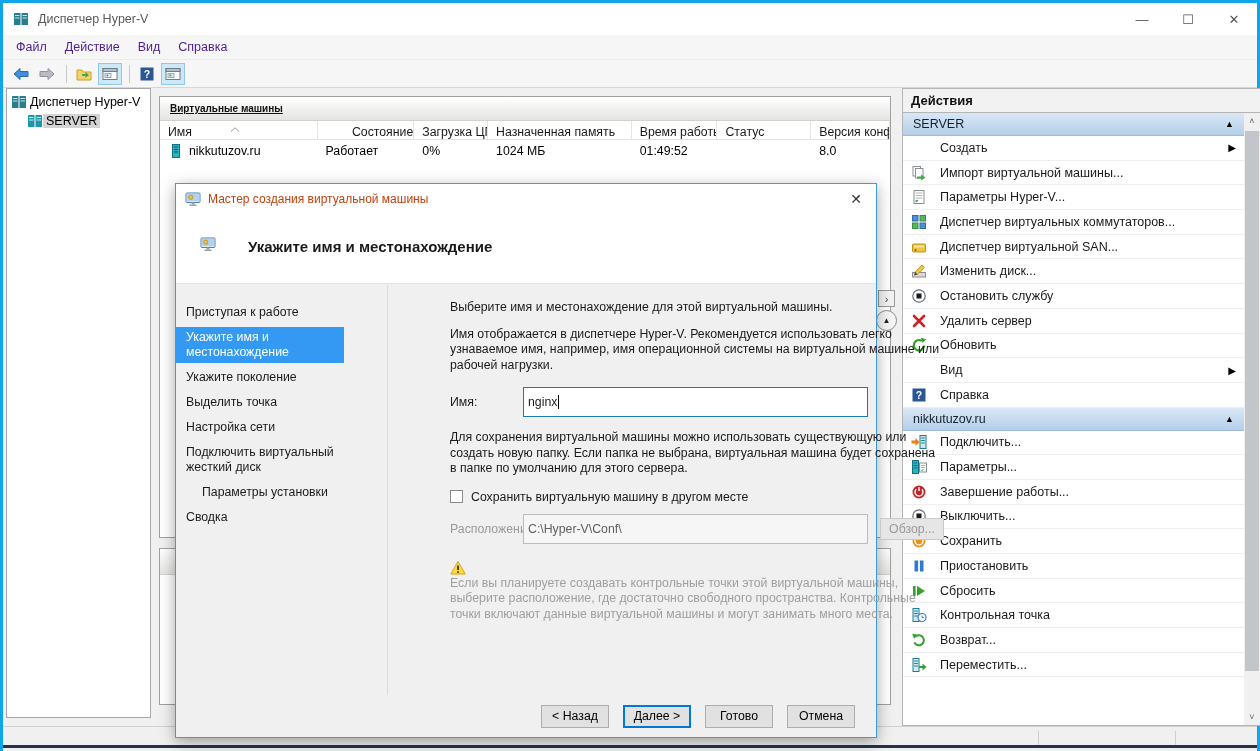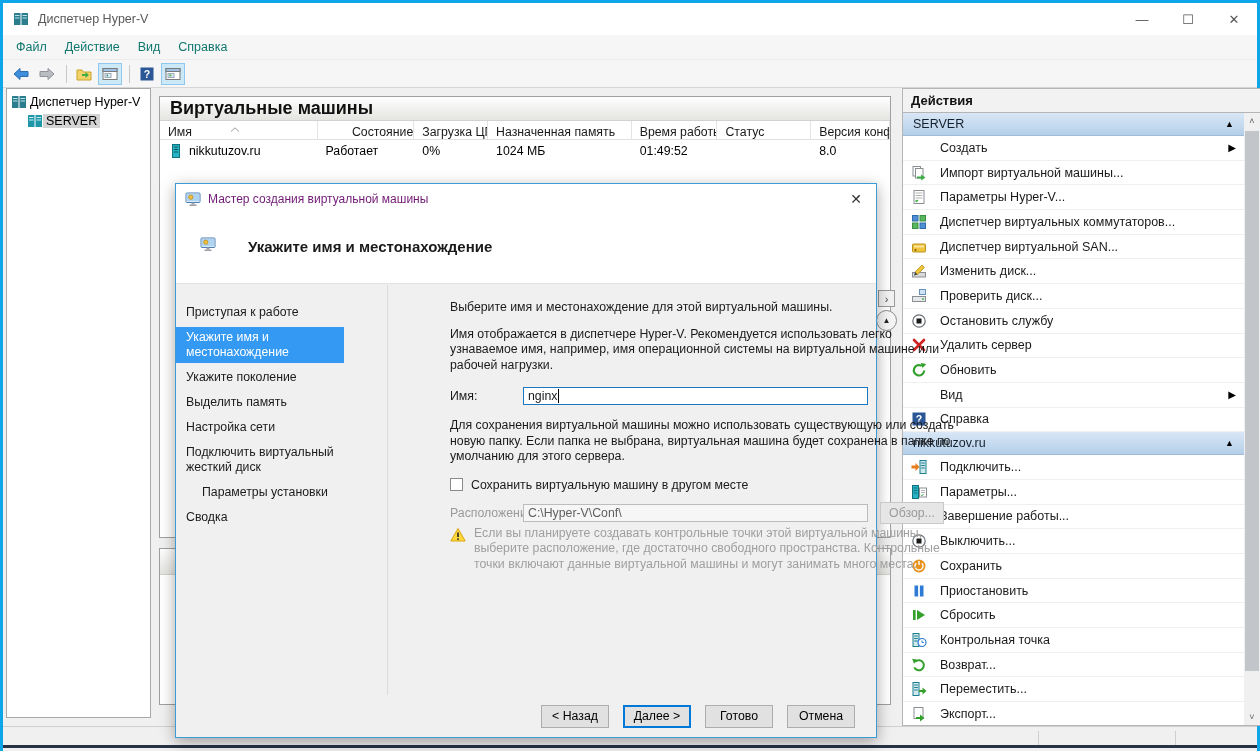--- a/index.html
+++ b/index.html
@@ -11,40 +11,40 @@
   #titlebar { position:absolute; left:0; top:0; right:0; height:32px; background:#ffffff;
     display:flex; align-items:center; }
   #titlebar .appicon { margin-left:10px; width:17px; height:17px; }
   #titlebar .title { margin-left:8px; font-size:12.5px; color:#5a5a5a; }
   #win-controls { position:absolute; right:0; top:0; height:32px; display:flex; }
   .winbtn { width:46px; height:32px; display:flex; align-items:center; justify-content:center;
     color:#555; font-size:13px; }
   
   #menubar { position:absolute; left:0; top:32px; right:0; height:25px; background:#f6f6f6;
     display:flex; align-items:center; padding-left:4px; border-bottom:1px solid #ececec;}
-  .menu-item { padding:3px 9px; font-size:12.5px; color:#0f766e; }
+  .menu-item { padding:3px 9px; font-size:12.5px; color:#4c1d95; }
   
   #toolbar { position:absolute; left:0; top:57px; right:0; height:28px; background:#f6f6f6;
     border-bottom:1px solid #d7d7d7; display:flex; align-items:center; padding-left:6px; }
   .tool-btn { width:24px; height:22px; display:flex; align-items:center; justify-content:center;
     margin-right:2px; border:1px solid transparent; }
   .tool-btn.toggled { background:#cde8f6; border:1px solid #90c8f0; }
   .tool-sep { width:1px; height:18px; background:#c9c9c9; margin:0 5px; }
   
   #tree-panel { position:absolute; left:3px; top:85px; width:145px; height:630px;
     background:#ffffff; border:1px solid #a8a8a8; font-size:12.5px; }
   .tree-row { display:flex; align-items:center; height:19px; white-space:nowrap; }
   .tree-row .lbl { padding:0 3px; }
   .tree-row.selected .lbl { background:#d4d4d4; }
   .ic { display:inline-flex; width:16px; height:16px; flex:none; }
   #vm-panel { position:absolute; left:156px; top:93px; width:732px; height:442px;
     background:#fff; border:1px solid #a0a0a0; }
   .panel-title-bar { height:24px; background:linear-gradient(#ffffff,#e4e4e1);
     border-bottom:1px solid #d2d2cf; display:flex; align-items:center; }
-  .panel-title-bar .t { font-weight:bold; font-size:18px; color:#111; padding-left:10px; }
+  .panel-title-bar .t { font-weight:bold; font-size:10px; color:#111; padding-left:10px;text-decoration:underline; }
   #vm-cols { display:flex; height:19px; border-bottom:1px solid #e0e0e0; background:#fff; }
   .col-h { position:relative; font-size:12.3px; color:#1a1a1a; padding:4px 0 0 8px;
     border-right:1px solid #e4e4e4; overflow:hidden; white-space:nowrap; }
   .sort-chev { position:absolute; left:70px; top:0px; }
   #vm-rows .vm-row { display:flex; height:22px; align-items:center; font-size:12.3px; }
   .cell { padding-left:8px; overflow:hidden; white-space:nowrap; display:flex; align-items:center; }
   #checkpoint-panel { position:absolute; left:156px; top:545px; width:732px; height:157px;
     background:#fff; border:1px solid #a0a0a0; }
   #checkpoint-panel .panel-title-bar { height:26px; }
   #chevron-btn { position:absolute; left:875px; top:287px; width:17px; height:17px;
@@ -78,51 +78,51 @@
   
   #statusbar { position:absolute; left:0; top:723px; right:0; height:25px; background:#f0f0f0;
     border-top:1px solid #d0d0d0; }
   .status-div { position:absolute; top:4px; width:1px; height:17px; background:#cfcfcf; }
   #bottom-edge { position:absolute; left:0; bottom:0; right:0; height:3px; background:#273246; }
   
   #wizard { position:absolute; left:172px; top:180px; width:702px; height:555px;
     background:#f0f0f0; border:1px solid #3e9bd5; box-shadow:0 4px 14px rgba(0,0,0,.35); }
   #w-titlebar { height:30px; background:#fff; display:flex; align-items:center; }
   #w-titlebar .ic { margin-left:9px; }
-  #w-titlebar .wt { margin-left:7px; font-size:12px; color:#701a75; }
+  #w-titlebar .wt { margin-left:7px; font-size:12px; color:#c2410c; }
   #w-close { position:absolute; right:0; top:0; width:40px; height:30px; display:flex;
     align-items:center; justify-content:center; color:#333; font-size:14px; }
   #w-header { height:70px; background:#fff; border-bottom:1px solid #e2e2e2; position:relative; }
   #w-header .ic { position:absolute; left:24px; top:22px; width:26px; height:26px; }
   #w-header h1 { position:absolute; left:72px; top:24px; margin:0; font-size:15px; color:#1a1a1a; }
   #w-body { position:absolute; left:0; top:101px; right:0; bottom:42px; display:flex;gap:43px; }
   #w-steps { width:168px; flex:none; padding-top:17px; }
   .step { font-size:12.3px; color:#1b1b1b; padding:3px 6px 3px 10px; margin-bottom:4px;
     line-height:15px; }
   .step.active { background:#3399f3; color:#fff; }
   .step.indent { padding-left:26px; }
   #w-divider { width:1px; background:#dcdcdc; flex:none; }
   #w-content { flex:1; padding:15px 20px 0 19px; font-size:12.3px; color:#1a1a1a; }
   .para { margin:0 0 11px 0; line-height:15.5px; }
   .field-row { display:flex; align-items:center; margin:14px 0 13px 0; }
   .field-row .flabel { width:73px; flex:none; }
-  .textbox { width:345px; height:18px; background:#fff; border:1px solid #1c76c0;
+  .textbox { width:345px; height:30px; background:#fff; border:1px solid #1c76c0;
     display:flex; align-items:center; padding-left:4px; }
   .textbox .caret { width:1px; height:14px; background:#000; margin-left:1px; }
   .checkbox-row { display:flex; align-items:flex-start; margin:13px 0 10px 0; }
   .checkbox { width:13px; height:13px; background:#fff; border:1px solid #8a8a8a;
     margin-right:8px; flex:none; }
   .loc-row { display:flex; align-items:center; }
   .loc-row .flabel { width:73px; flex:none; color:#9a9a9a; }
   .textbox.disabled { border:1px solid #bcbcbc; background:#f6f6f6; color:#5f5f5f; }
   .btn { background:#e1e1e1; border:1px solid #adadad; font-size:12.3px; color:#000;
     display:flex; align-items:center; justify-content:center; }
   .btn.disabled { background:#e6e6e6; border-color:#c9c9c9; color:#9a9a9a; }
   #browse-btn { width:64px; height:22px; margin-left:12px; }
-  .warning-row { display:flex; margin-top:2px; }
+  .warning-row { display:flex; margin-top:15px;flex-direction:column; }
   .warning-row .ic { margin-right:8px; margin-top:1px; }
   .warning-text { color:#9f9f9f; line-height:15.5px; width:480px; }
   #w-footer { position:absolute; left:0; bottom:0; right:0; height:42px; display:flex;
     align-items:center; justify-content:flex-end; padding-right:21px; }
   #w-footer .btn { width:68px; height:23px; margin-left:14px; }
   #w-footer .btn.focused { border:2px solid #0078d7; }
 </style>
 </head>
 <body>
 
@@ -331,30 +331,20 @@
               <rect x="1.5" y="9.5" width="13" height="4.5" fill="#d9dadb" stroke="#8a8f94"></rect>
               <polygon points="4,9 11,2 13.5,4.5 6.5,11.5" fill="#f0c33c" stroke="#b8941f" stroke-width="0.8"></polygon>
               <polygon points="3,12.5 4,9 6.5,11.5" fill="#444"></polygon>
             </svg>
           </span>
           <span class="a-label">Изменить диск...</span>
         </div>
         <div class="action-item">
           <span class="ic">
             <svg width="16" height="16" viewBox="0 0 16 16">
-              <rect x="8.5" y="1.5" width="6" height="5" fill="#cfe3f6" stroke="#6a90b8"></rect>
-              <rect x="1.5" y="8.5" width="13" height="5" fill="#e6e7e8" stroke="#8a8f94"></rect>
-              <circle cx="12" cy="11" r="0.9" fill="#3fae49"></circle>
-            </svg>
-          </span>
-          <span class="a-label">Проверить диск...</span>
-        </div>
-        <div class="action-item">
-          <span class="ic">
-            <svg width="16" height="16" viewBox="0 0 16 16">
               <circle cx="8" cy="8" r="6.2" fill="#fdfdfd" stroke="#6a6f75" stroke-width="1.2"></circle>
               <rect x="5.5" y="5.5" width="5" height="5" fill="#1a1a1a"></rect>
             </svg>
           </span>
           <span class="a-label">Остановить службу</span>
         </div>
         <div class="action-item">
           <span class="ic">
             <svg width="16" height="16" viewBox="0 0 16 16">
               <path d="M3,3 L13,13 M13,3 L3,13" stroke="#cc2222" stroke-width="2.6" stroke-linecap="round"></path>
@@ -489,29 +479,20 @@
           <span class="ic">
             <svg width="16" height="16" viewBox="0 0 16 16">
               <rect x="2" y="1.5" width="6" height="13" fill="#cfe9ee" stroke="#1d7f8e"></rect>
               <line x1="3.2" y1="4" x2="6.8" y2="4" stroke="#1d7f8e"></line>
               <line x1="3.2" y1="6.5" x2="6.8" y2="6.5" stroke="#1d7f8e"></line>
               <line x1="3.2" y1="9" x2="6.8" y2="9" stroke="#1d7f8e"></line>
               <polygon points="8,9 11.5,9 11.5,6.5 15.5,10 11.5,13.5 11.5,11 8,11" fill="#33a02c"></polygon>
             </svg>
           </span>
           <span class="a-label">Переместить...</span>
-        </div>
-        <div class="action-item">
-          <span class="ic">
-            <svg width="16" height="16" viewBox="0 0 16 16">
-              <rect x="3" y="1.5" width="9" height="11" fill="#fff" stroke="#8a8f94"></rect>
-              <polygon points="5,11 9,11 9,8.5 13.5,12 9,15.5 9,13 5,13" fill="#33a02c"></polygon>
-            </svg>
-          </span>
-          <span class="a-label">Экспорт...</span>
         </div>
       </div>
     <div id="actions-scrollbar">
       <div class="scroll-arrow">˄</div>
       <div id="scroll-thumb"></div>
       <div class="scroll-arrow down">˅</div>
     </div>
   </div>
 
   <div id="statusbar">
@@ -544,21 +525,21 @@
             <rect x="4.5" y="13.5" width="7" height="1.5" fill="#9aa0a6"></rect>
           </svg>
         </span>
       <h1>Укажите имя и местонахождение</h1>
     </div>
     <div id="w-body">
       <div id="w-steps">
           <div class="step">Приступая к работе</div>
           <div class="step active">Укажите имя и местонахождение</div>
           <div class="step">Укажите поколение</div>
-          <div class="step">Выделить память</div>
+          <div class="step">Выделить точка</div>
           <div class="step">Настройка сети</div>
           <div class="step">Подключить виртуальный жесткий диск</div>
           <div class="step indent">Параметры установки</div>
           <div class="step">Сводка</div>
         </div>
       <div id="w-divider"></div>
       <div id="w-content">
         <p class="para">Выберите имя и местонахождение для этой виртуальной машины.</p>
         <p class="para">Имя отображается в диспетчере Hyper-V. Рекомендуется использовать легко узнаваемое имя, например, имя операционной системы на виртуальной машине или рабочей нагрузки.</p>
         <div class="field-row">

